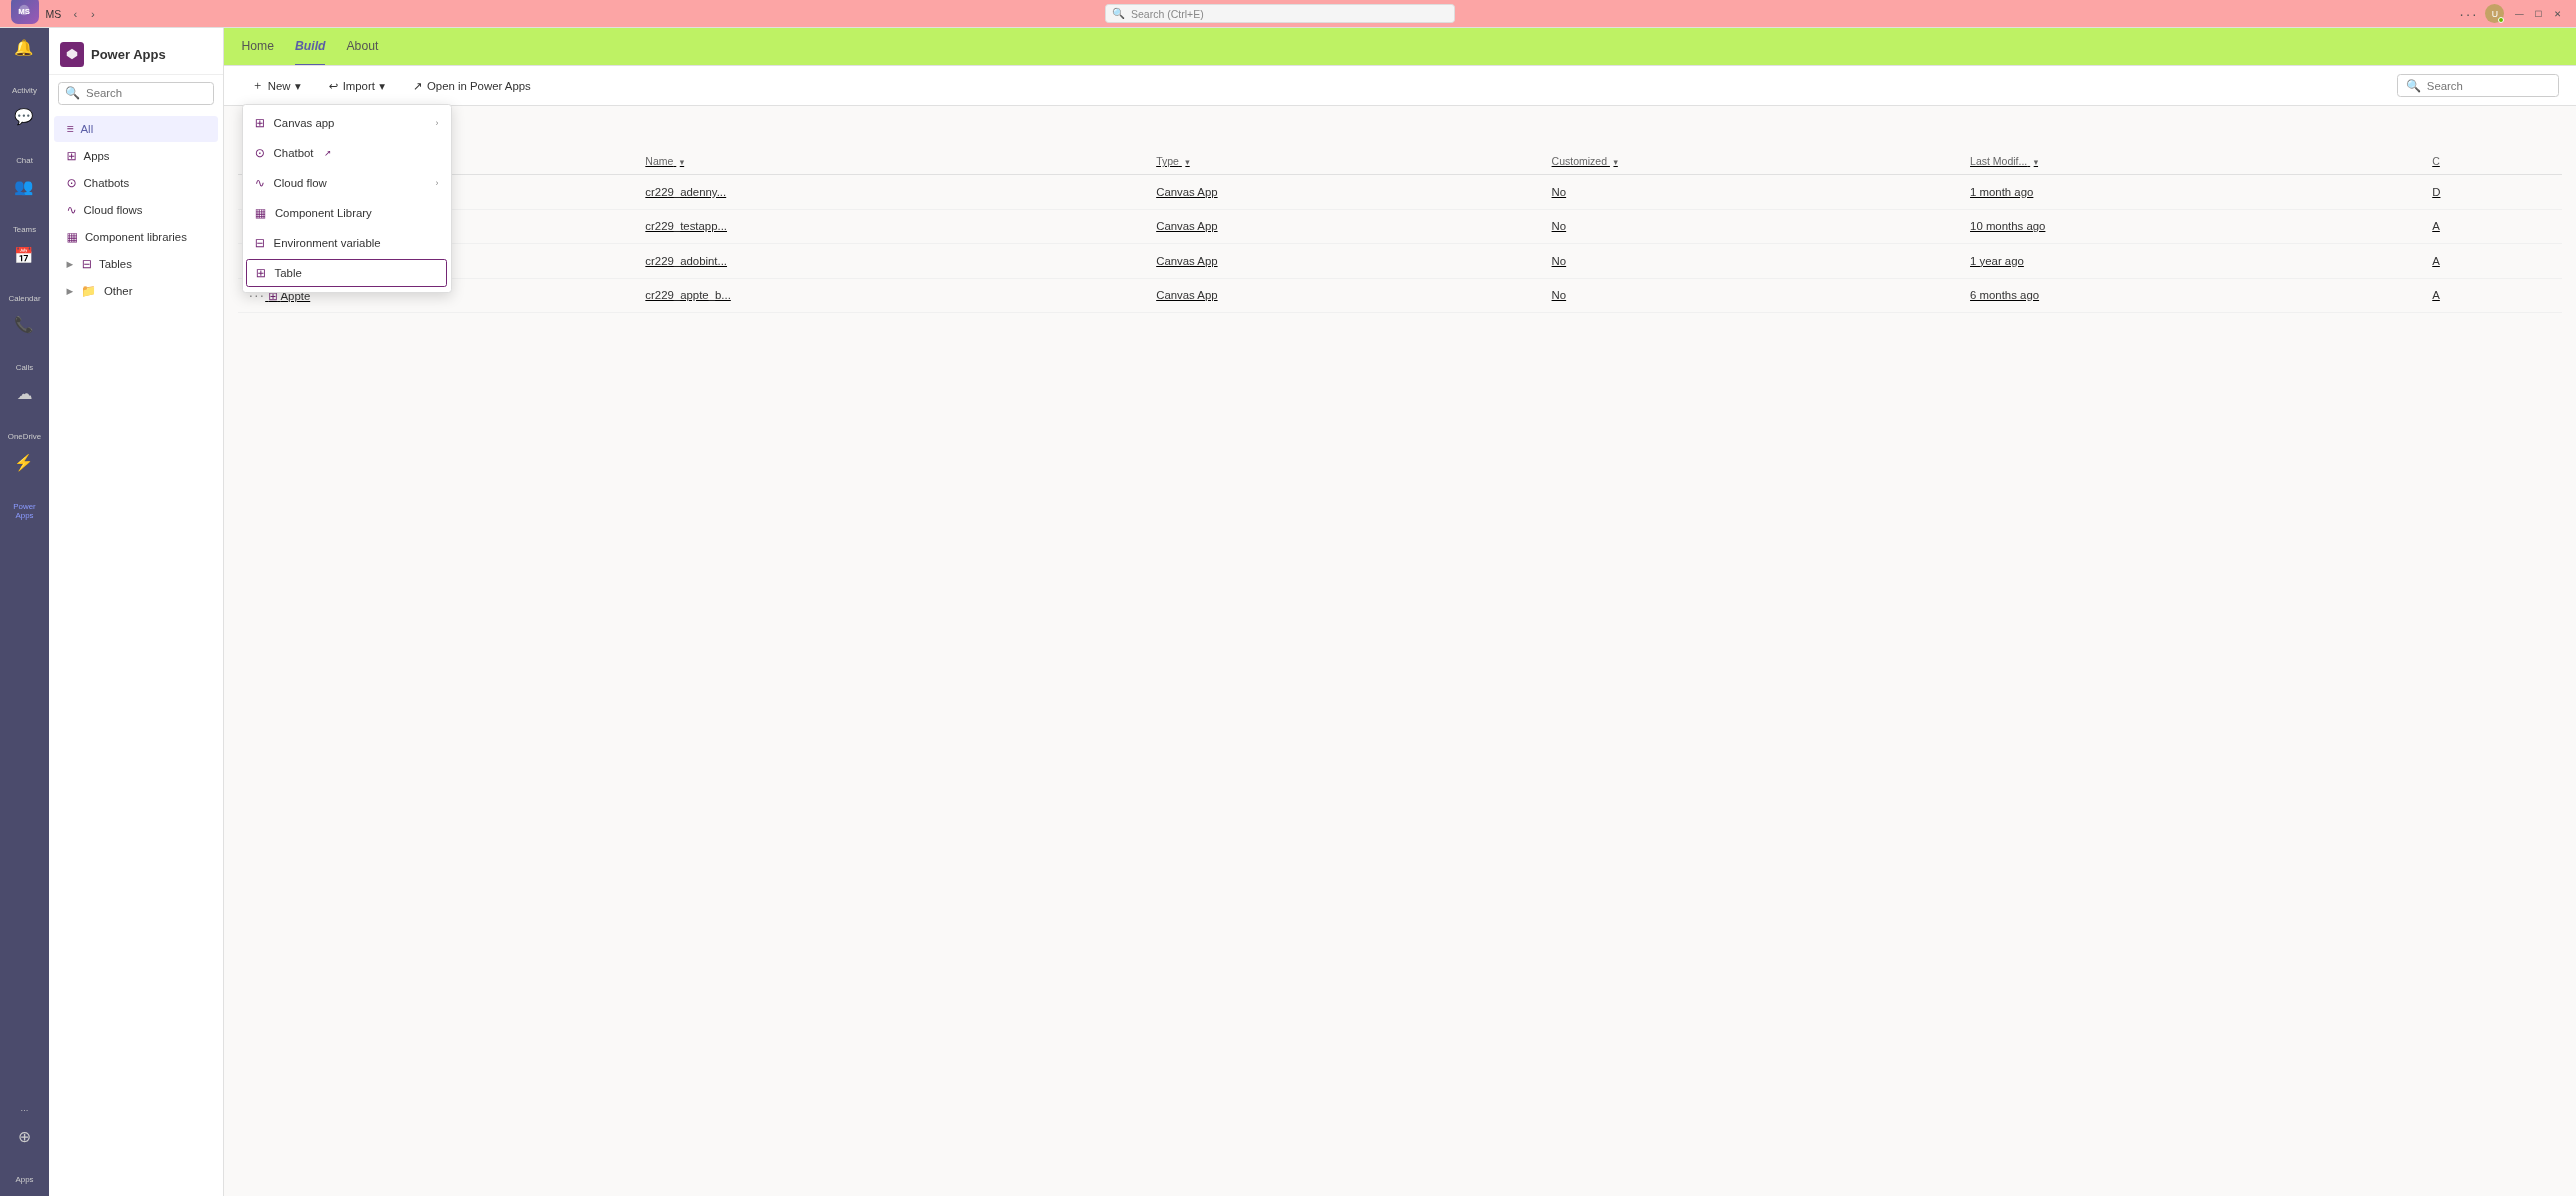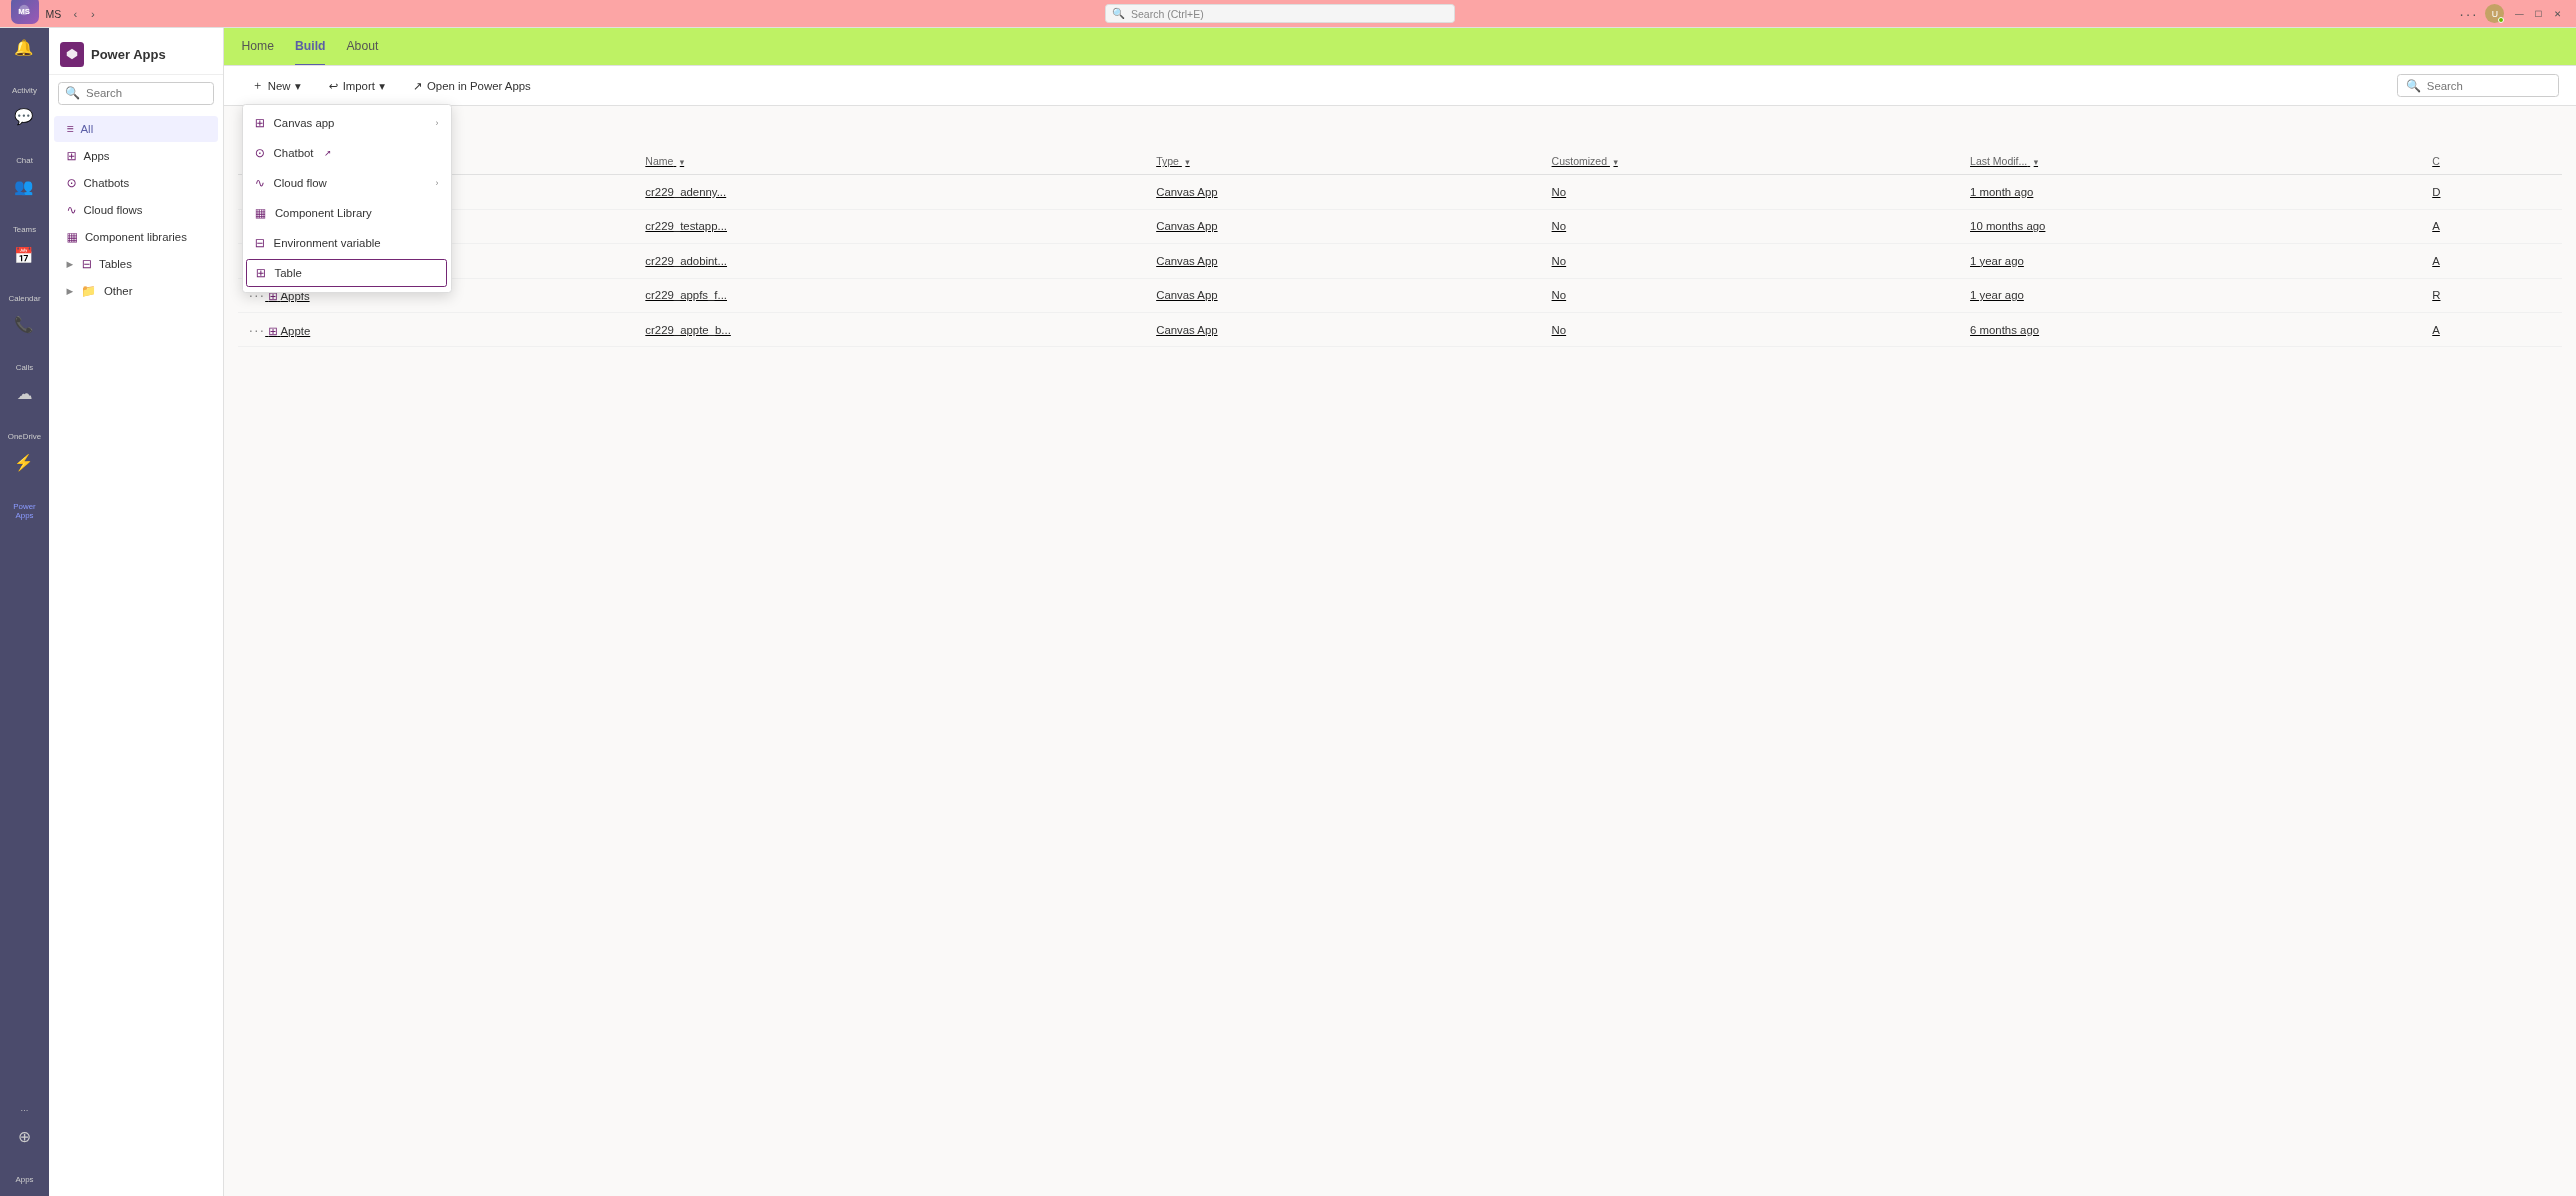--- a/index.html
+++ b/index.html
@@ -144,21 +144,21 @@
       height: 38px;
       flex-shrink: 0;
     }
     .pa-nav-link {
       font-size: 12.2px; color: #555;
       cursor: pointer;
       padding: 10.5px 0;
       border-bottom: 1.7px solid transparent;
       text-decoration: none;
     }
-    .pa-nav-link.active { color: #5b5ea6; border-bottom-color: #5b5ea6; font-weight: 600; }
+    .pa-nav-link.active { color: #5b5ea6; border-bottom-color: #5b5ea6; font-weight: 600; font-style: italic; }
 
     
     .toolbar {
       background: #fff;
       border-bottom: 0.9px solid #e0e0e0;
       padding: 7px 17.5px;
       display: flex;
       align-items: center;
       gap: 7px;
       flex-shrink: 0;
@@ -494,32 +494,20 @@
     <td>cr229_adobint...</td>
     <td>Canvas App</td>
     <td>No</td>
     <td>1 year ago</td>
     <td>A</td>
   </tr>
               <tr>
     <td>
       <button class="more-btn">···</button>
       <span class="row-icon">⊞</span>
-      <span>Appfs</span>
-    </td>
-    <td>cr229_appfs_f...</td>
-    <td>Canvas App</td>
-    <td>No</td>
-    <td>1 year ago</td>
-    <td>R</td>
-  </tr>
-              <tr>
-    <td>
-      <button class="more-btn">···</button>
-      <span class="row-icon">⊞</span>
       <span>Appte</span>
     </td>
     <td>cr229_appte_b...</td>
     <td>Canvas App</td>
     <td>No</td>
     <td>6 months ago</td>
     <td>A</td>
   </tr>
             </tbody>
         </table>

